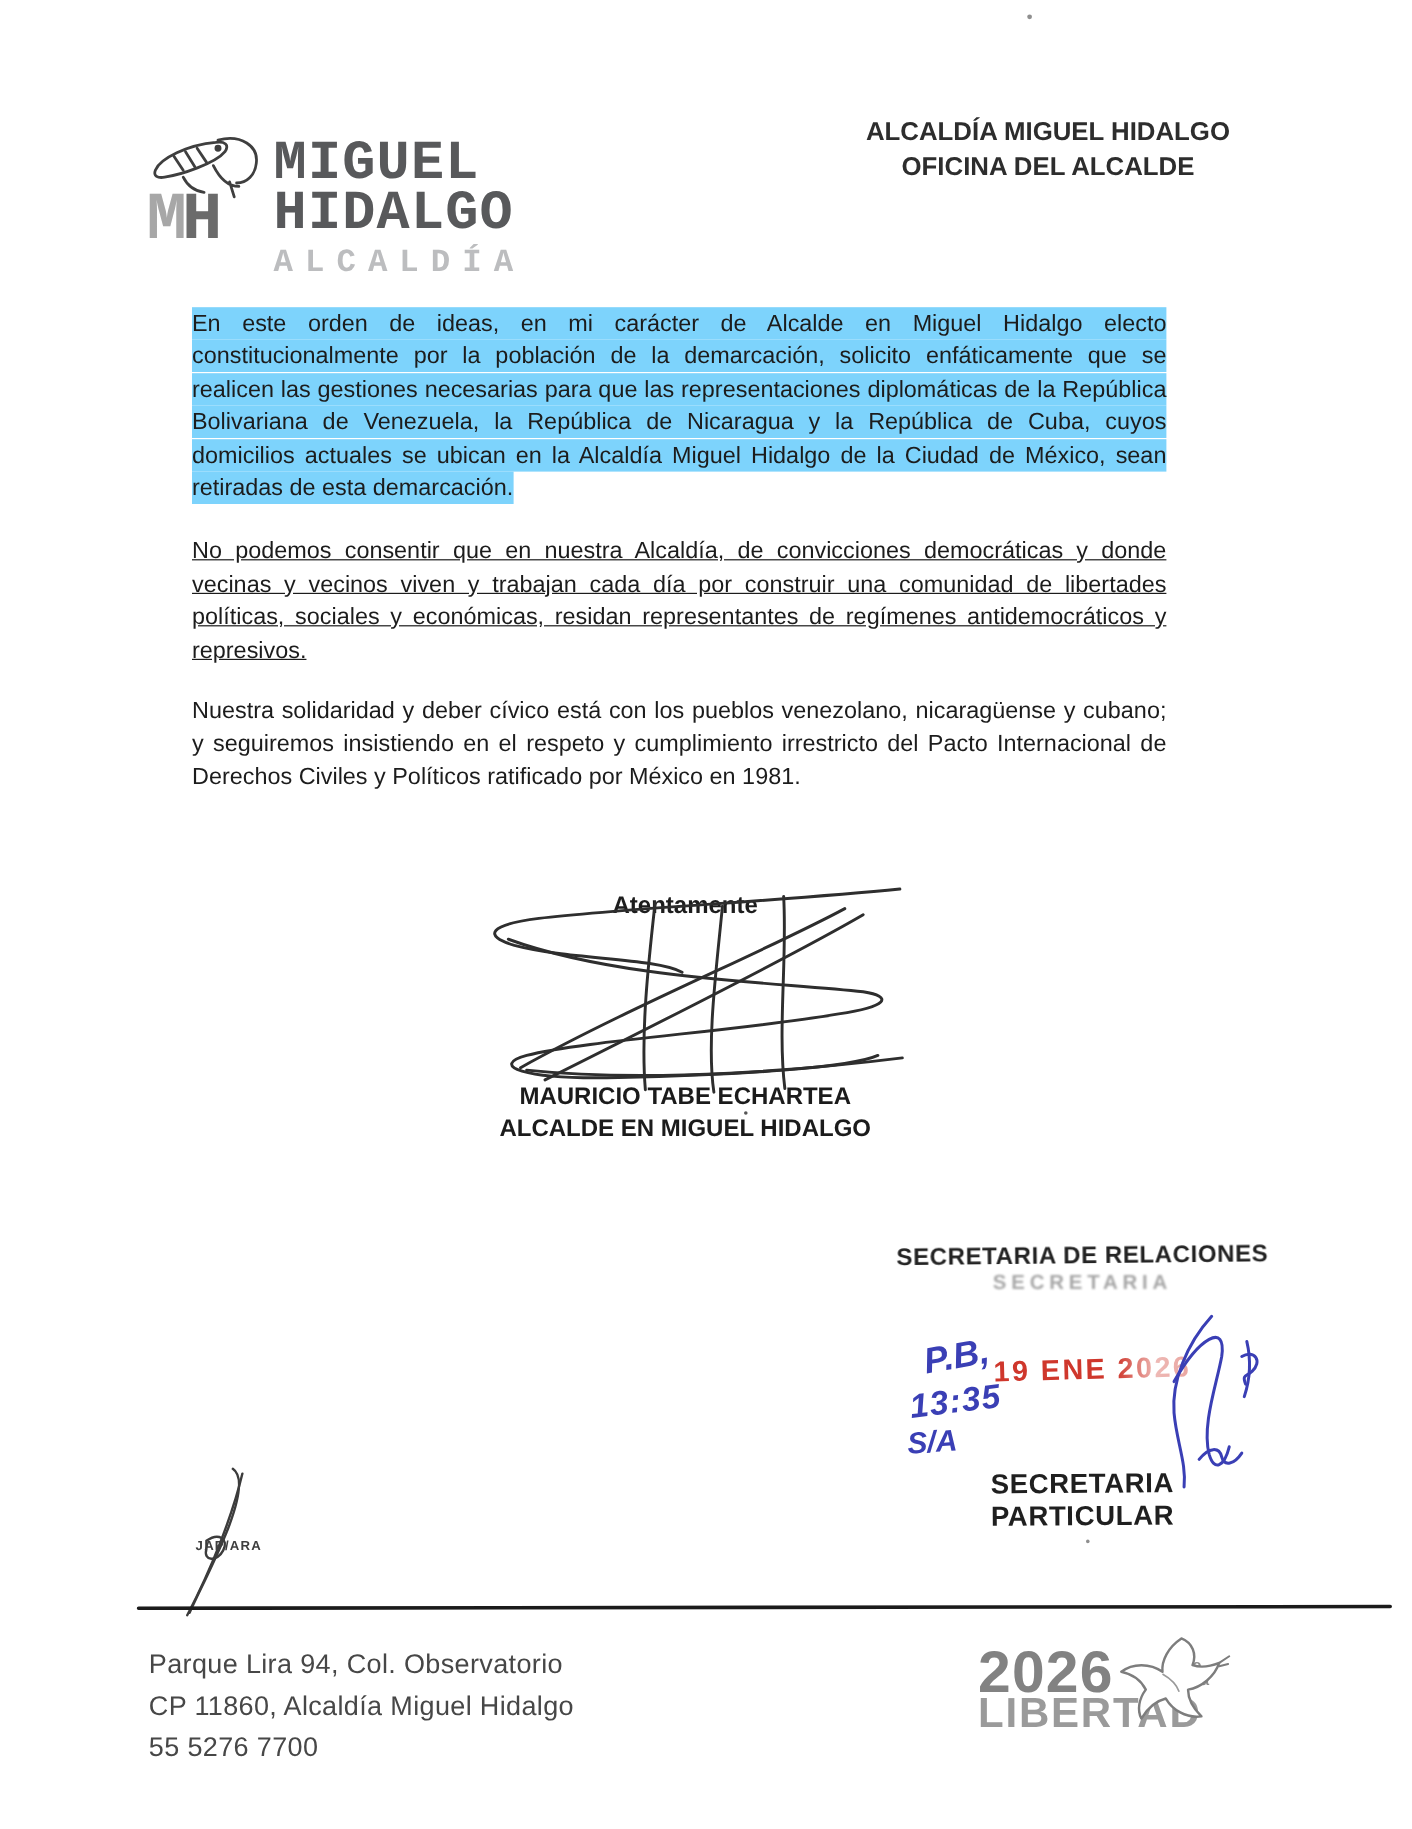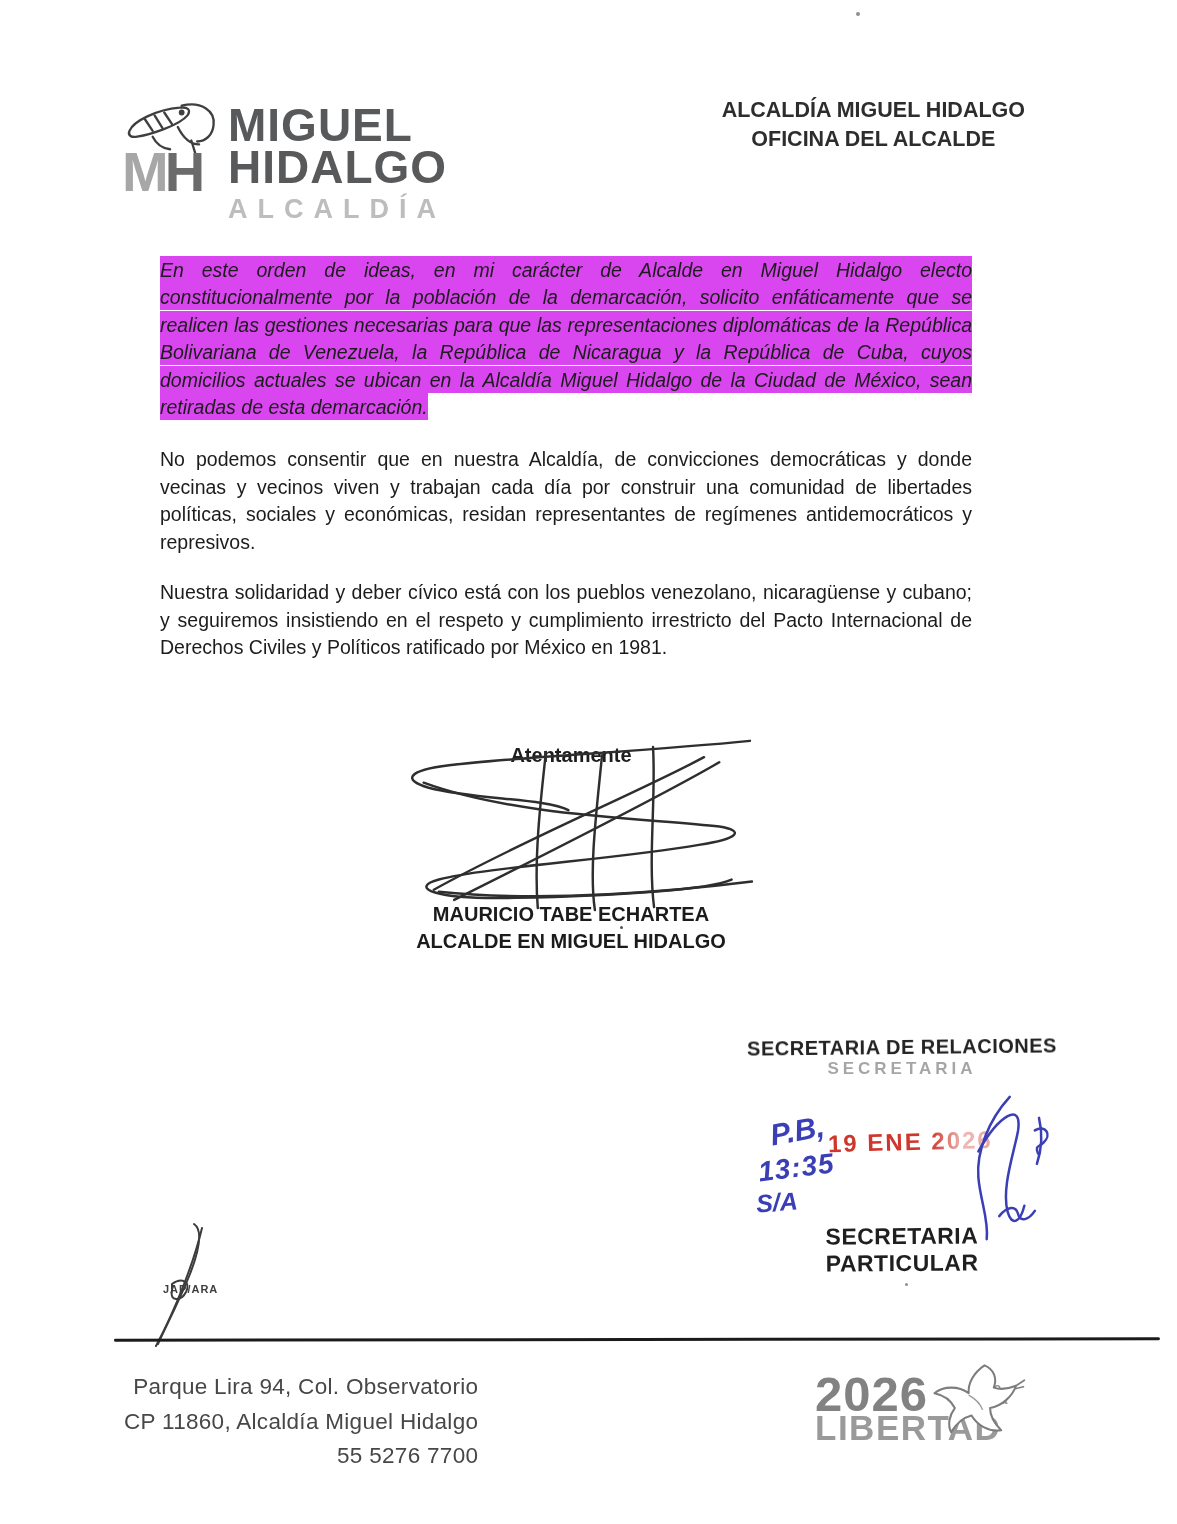--- a/index.html
+++ b/index.html
@@ -8,42 +8,42 @@
     position:relative;
     width:1177px; height:1524px;
     margin:0 auto;
     background:#ffffff;
     font-family:"Liberation Sans", sans-serif;
     color:#1e1e1e;
     overflow:hidden;
   }
 
   
-  .logo-block { position:absolute; left:120px; top:96px; width:360px; height:135px; }
+  .logo-block { position:absolute; left:120px; top:107px; width:360px; height:135px;font-family:Liberation Mono, monospace; }
   .logo-mark { position:absolute; left:2px; top:2px; width:100px; height:58px; }
   .logo-mh { position:absolute; left:2px; top:48px; font-size:56px; line-height:56px;
              font-weight:800; letter-spacing:-4px; }
   .logo-mh .m { color:#a7a7a7; }
   .logo-mh .h { color:#6b6b6b; }
   .logo-text { position:absolute; left:108px; top:8px; }
   .logo-name { font-size:46px; line-height:42px; font-weight:700; color:#58595b; letter-spacing:1px; }
   .logo-sub  { font-size:27px; font-weight:700; color:#bcbdbf; letter-spacing:10px; margin-top:6px; }
 
   
   .letterhead { position:absolute; right:152px; top:96px; text-align:center;
                 font-size:21.5px; font-weight:700; line-height:29px; color:#2d2d2d; }
 
   
   .body-text { position:absolute; left:160px; top:256px; width:812px;
                font-size:19.5px; line-height:27.5px; text-align:justify; color:#1c1c1c; }
   .body-text p.p1 { margin:0 0 25px 0; }
-  .body-text p.p2 { margin:0 0 23px 0; }
+  .body-text p.p2 { margin:0 0 23px 0;text-decoration:underline; }
   .body-text p.p3 { margin:0; }
-  .hl { background:#d946ef; padding:2.5px 0;
-        -webkit-box-decoration-break:clone; box-decoration-break:clone;font-style:italic; }
+  .hl { background:#7dd3fc; padding:2.5px 0;
+        -webkit-box-decoration-break:clone; box-decoration-break:clone; }
 
   
   .sig-block { position:absolute; left:365px; top:744px; width:412px; text-align:center; }
   .salutation { font-size:20px; font-weight:700; color:#1d1d1d; position:relative; z-index:1; }
   .sig-svg { position:absolute; left:28px; top:-8px; width:362px; height:180px; z-index:2; }
   .sig-name { margin-top:134px; font-size:20px; font-weight:700; color:#1b1b1b; line-height:27px; position:relative; }
   .sig-role { font-size:20px; font-weight:700; color:#1b1b1b; line-height:27px; }
 
   
   .stamp-block { position:absolute; left:742px; top:1036px; width:320px; height:230px; text-align:center; }
@@ -66,21 +66,21 @@
 
   
   .ref-initials { position:absolute; left:163px; top:1283px; font-size:11px;
                   color:#3e3e3e; letter-spacing:1px; font-weight:600; }
   .pen-svg { position:absolute; left:142px; top:1222px; width:82px; height:128px; }
 
   
   .divider { position:absolute; left:114px; top:1338px; width:1046px; height:3px;
              background:#1b1b1b; transform:rotate(-0.08deg); border-radius:2px; }
   .footer-address { position:absolute; left:124px; top:1370px; font-size:22.5px;
-                    line-height:34.5px; color:#474747; letter-spacing:0.3px;text-align:right; }
+                    line-height:34.5px; color:#474747; letter-spacing:0.3px; }
   .year-seal { position:absolute; left:815px; top:1372px; width:210px; }
   .seal-row { display:flex; align-items:flex-start;gap:48px; }
   .seal-year { font-size:49px; line-height:44px; font-weight:800; color:#828282; letter-spacing:1px; }
   .seal-tag { margin-left:3px; margin-top:10px; font-size:12.5px; line-height:12px;
               font-weight:700; color:#8e8e8e; }
   .seal-word { font-size:35px; line-height:34px; font-weight:800; letter-spacing:1.5px;
                color:#9a9a9a; margin-top:-5px; }
   .dove-svg { position:absolute; left:112px; top:-16px; width:102px; height:92px; }
 
   .speck { position:absolute; border-radius:50%; background:#8f8f8f; }

